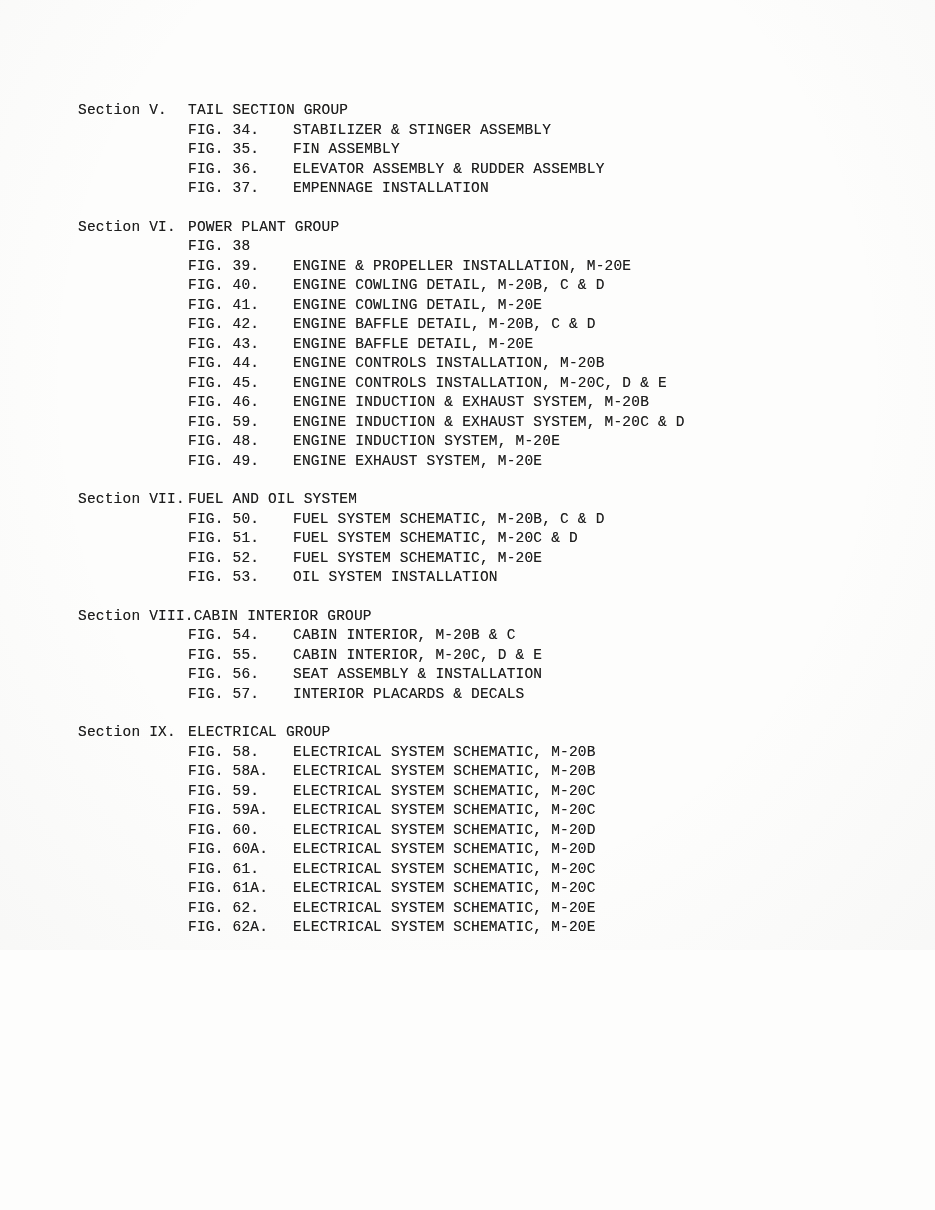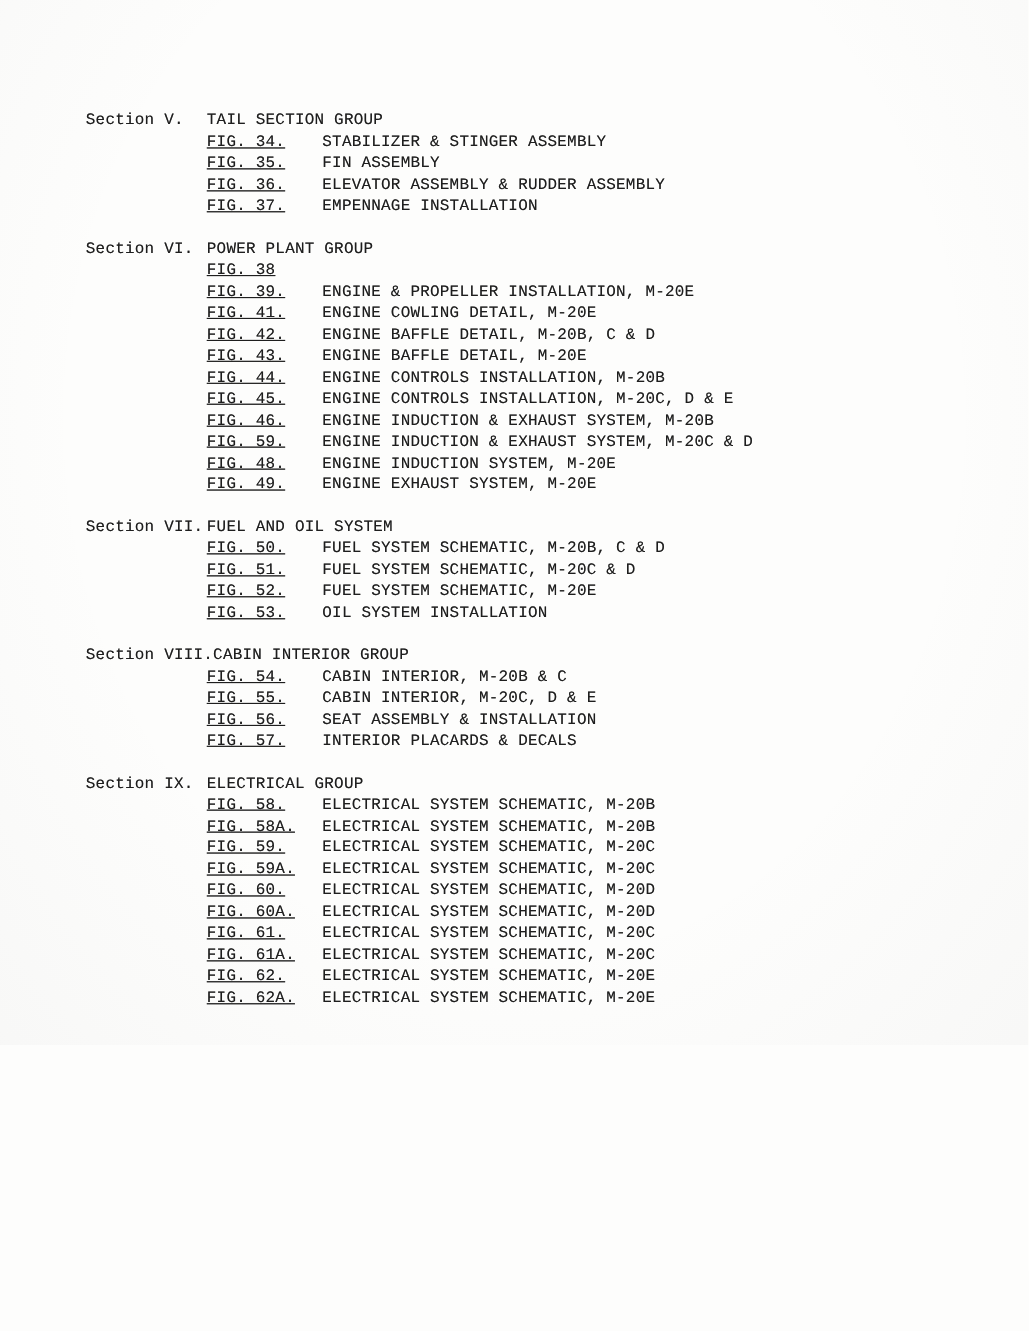--- a/index.html
+++ b/index.html
@@ -43,21 +43,20 @@
   }
   .col-section {
     flex: 0 0 110px;
     white-space: nowrap;
     overflow: visible;
   }
   .col-fig {
     flex: 0 0 105px;
     white-space: nowrap;
     overflow: visible;
-    text-decoration: underline;
   }
   .col-title {
     flex: 1 1 auto;
     white-space: nowrap;
     font-family: Liberation Mono, monospace;
   }
 </style>
 </head>
 <body>
 
@@ -104,20 +103,25 @@
     <span class="col-section"></span>
     <span class="col-fig">FIG. 38</span>
   </div>
 
   <div class="row">
     <span class="col-section"></span>
     <span class="col-fig">FIG. 39.</span>
     <span class="col-title">ENGINE &amp; PROPELLER INSTALLATION, M-20E</span>
   </div>
 
+  <div class="row">
+    <span class="col-section"></span>
+    <span class="col-fig">FIG. 40.</span>
+    <span class="col-title">ENGINE COWLING DETAIL, M-20B, C &amp; D</span>
+  </div>
 
   <div class="row">
     <span class="col-section"></span>
     <span class="col-fig">FIG. 41.</span>
     <span class="col-title">ENGINE COWLING DETAIL, M-20E</span>
   </div>
 
   <div class="row">
     <span class="col-section"></span>
     <span class="col-fig">FIG. 42.</span>

